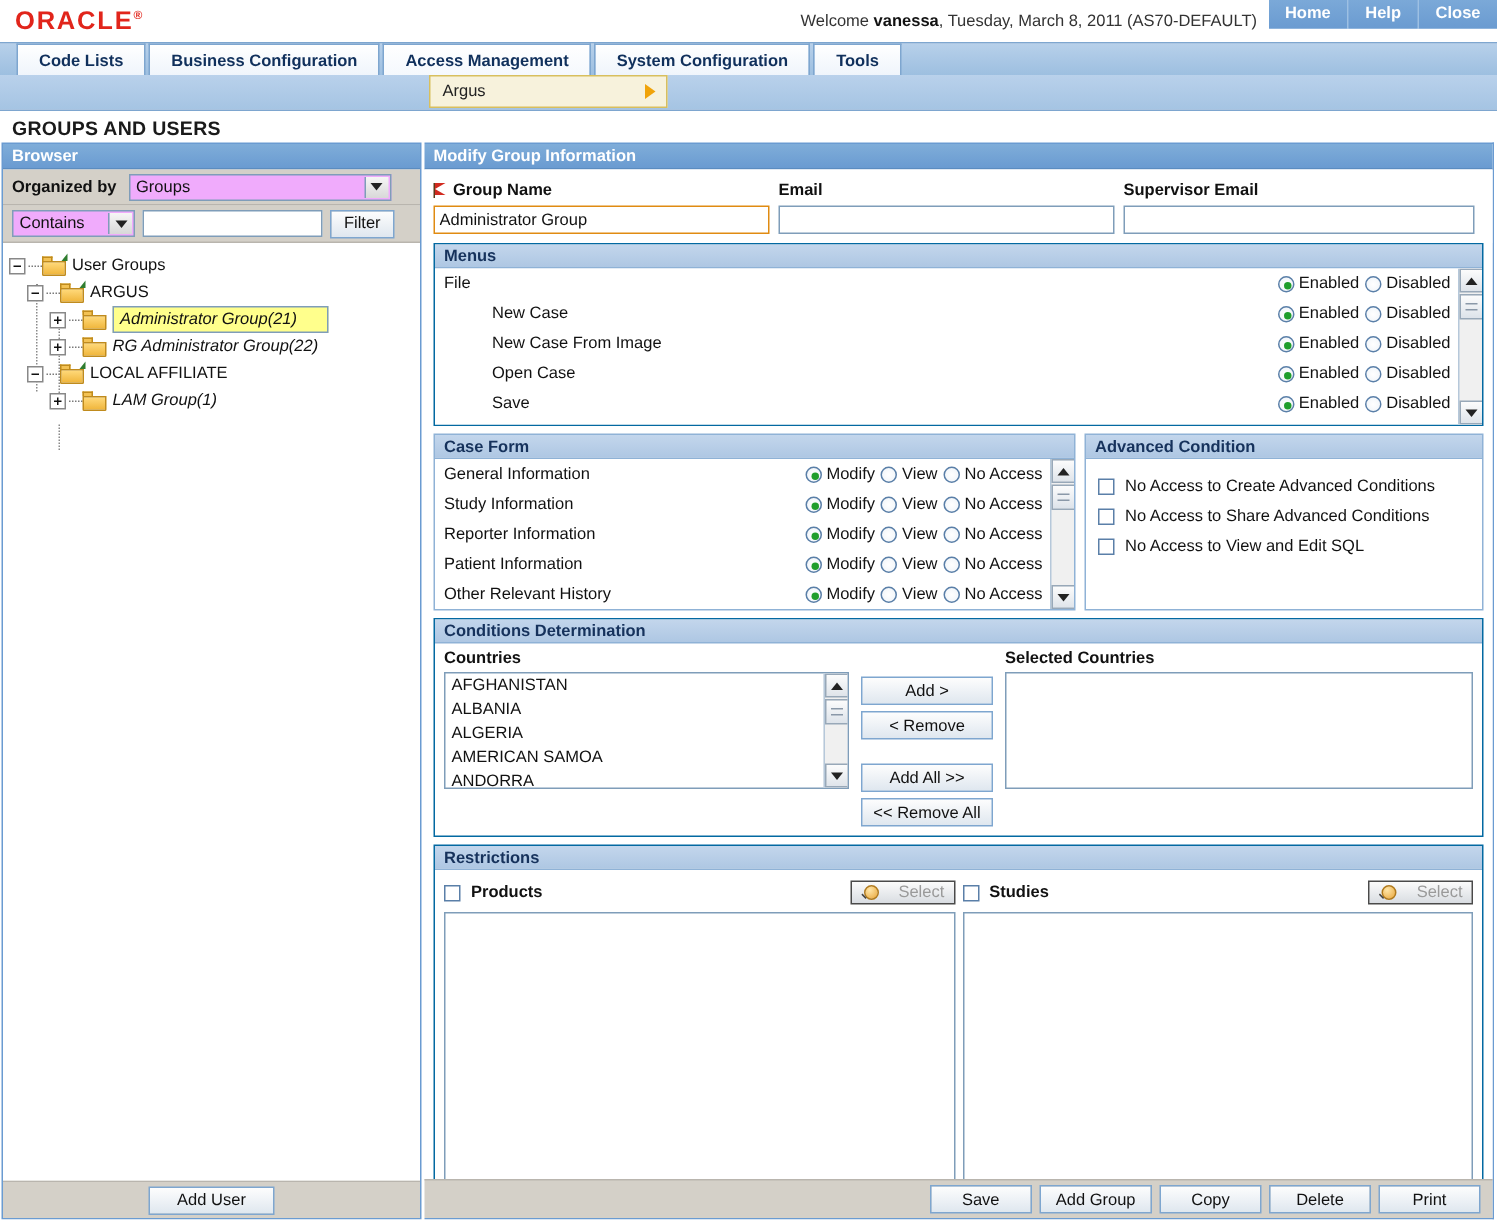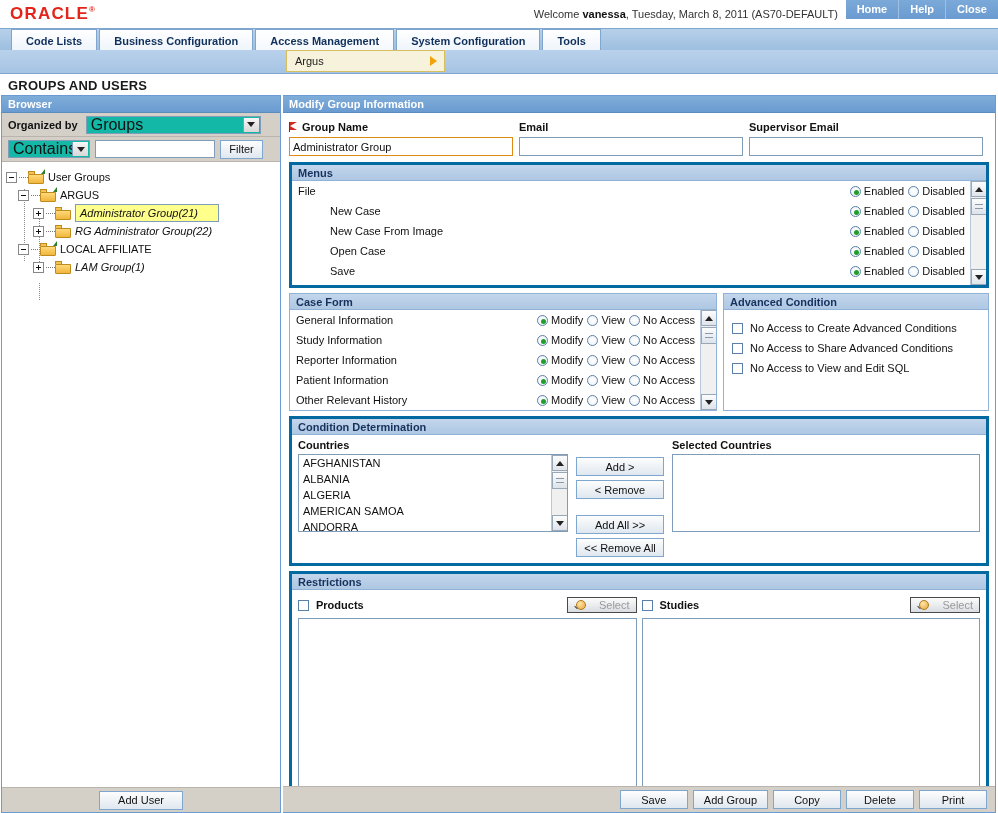--- a/index.html
+++ b/index.html
@@ -146,23 +146,23 @@
   
   .organized-row {
     display: flex; align-items: center;
     height: 24px; padding: 0 6px;
     background: #d4d0c8;
     border-bottom: 1px solid #b9b5ae;
   }
   .organized-row .lbl { font-weight: bold; font-size: 11px; color:#111; margin-right: 8px; }
   .sel {
     position: relative;
-    height: 18px; background: #14b8a6;
+    height: 18px; background: #f0abfc;
     border: 1px solid #7f9db9;
-    font-size: 16px; color: #111;
+    font-size: 11px; color: #111;
     display: flex; align-items: center;
     padding: 0 20px 0 4px;
     cursor: pointer;
   }
   .sel .caret {
     position: absolute; right: 1px; top: 1px;
     width: 16px; height: 14px;
     background: linear-gradient(#f6f6f6, #d8d8d8);
     border-left: 1px solid #7f9db9;
     display:flex; align-items:center; justify-content:center;
@@ -283,21 +283,21 @@
     border-right:7px solid transparent;
   }
   .inp {
     height: 19px; border: 1px solid #7f9db9; background:#fff;
     font-size: 11px; color:#111; padding: 0 3px; outline:none;
     font-family: "Liberation Sans", sans-serif;
   }
   .inp.focused { border: 1px solid #e08b12; }
 
   .box {
-    border: 3px solid #0369a1;
+    border: 1px solid #0369a1;
     margin: 0 6px 5px 6px;
     background: #fff;
   }
   .scroll-list { position: relative; background:#fff; overflow: hidden; }
   .srow {
     display: flex; align-items: center;
     height: 20px; padding: 0 3px 0 6px; font-size: 11px; color: #111;
   }
   .srow .name { flex: 1; }
   .srow .name.ind { padding-left: 32px; }
@@ -753,21 +753,21 @@
               </div>
               <div class="ac-row">
                 <span class="chk"></span>
                 <span>No Access to View and Edit SQL</span>
               </div>
             </div>
           </div>
         </div>
 
         <div class="box">
-          <div class="section-hdr">Condition Determination</div>
+          <div class="section-hdr">Conditions Determination</div>
           <div class="list-area">
             <div style="display:flex;flex-direction:column;">
               <span class="lbl-sm">Countries</span>
               <div class="listbox" style="width:270px;height:78px;">
                 <div class="litem">AFGHANISTAN</div>
                 <div class="litem">ALBANIA</div>
                 <div class="litem">ALGERIA</div>
                 <div class="litem">AMERICAN SAMOA</div>
                 <div class="litem">ANDORRA</div>
 

